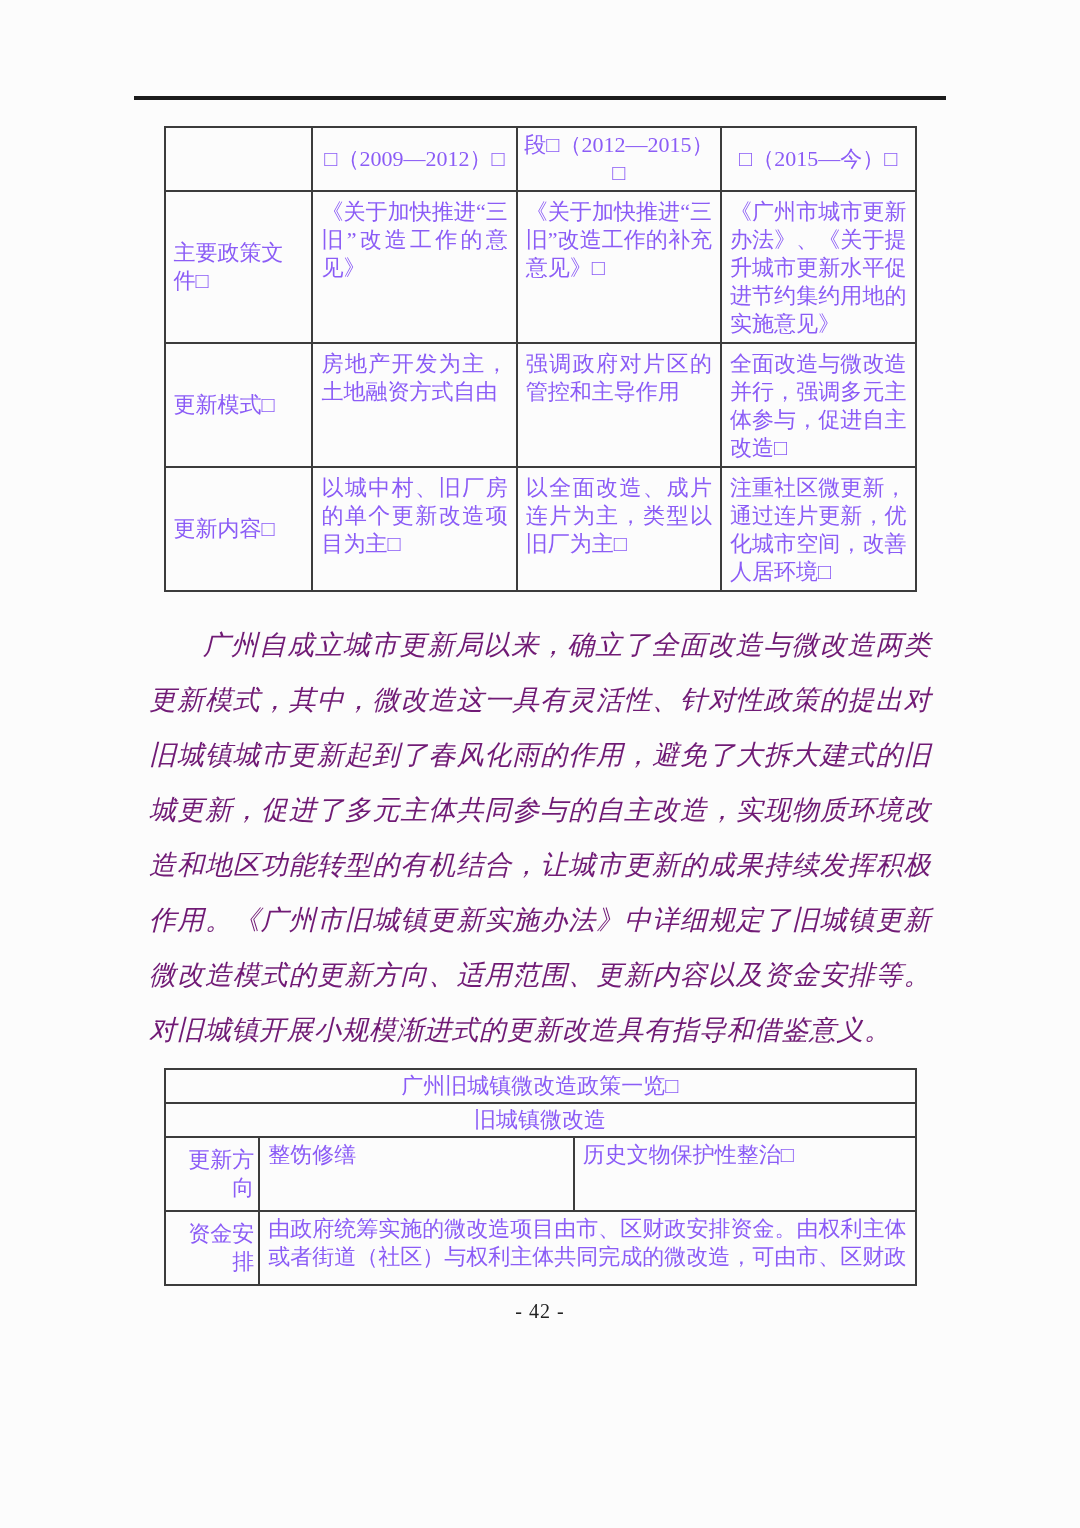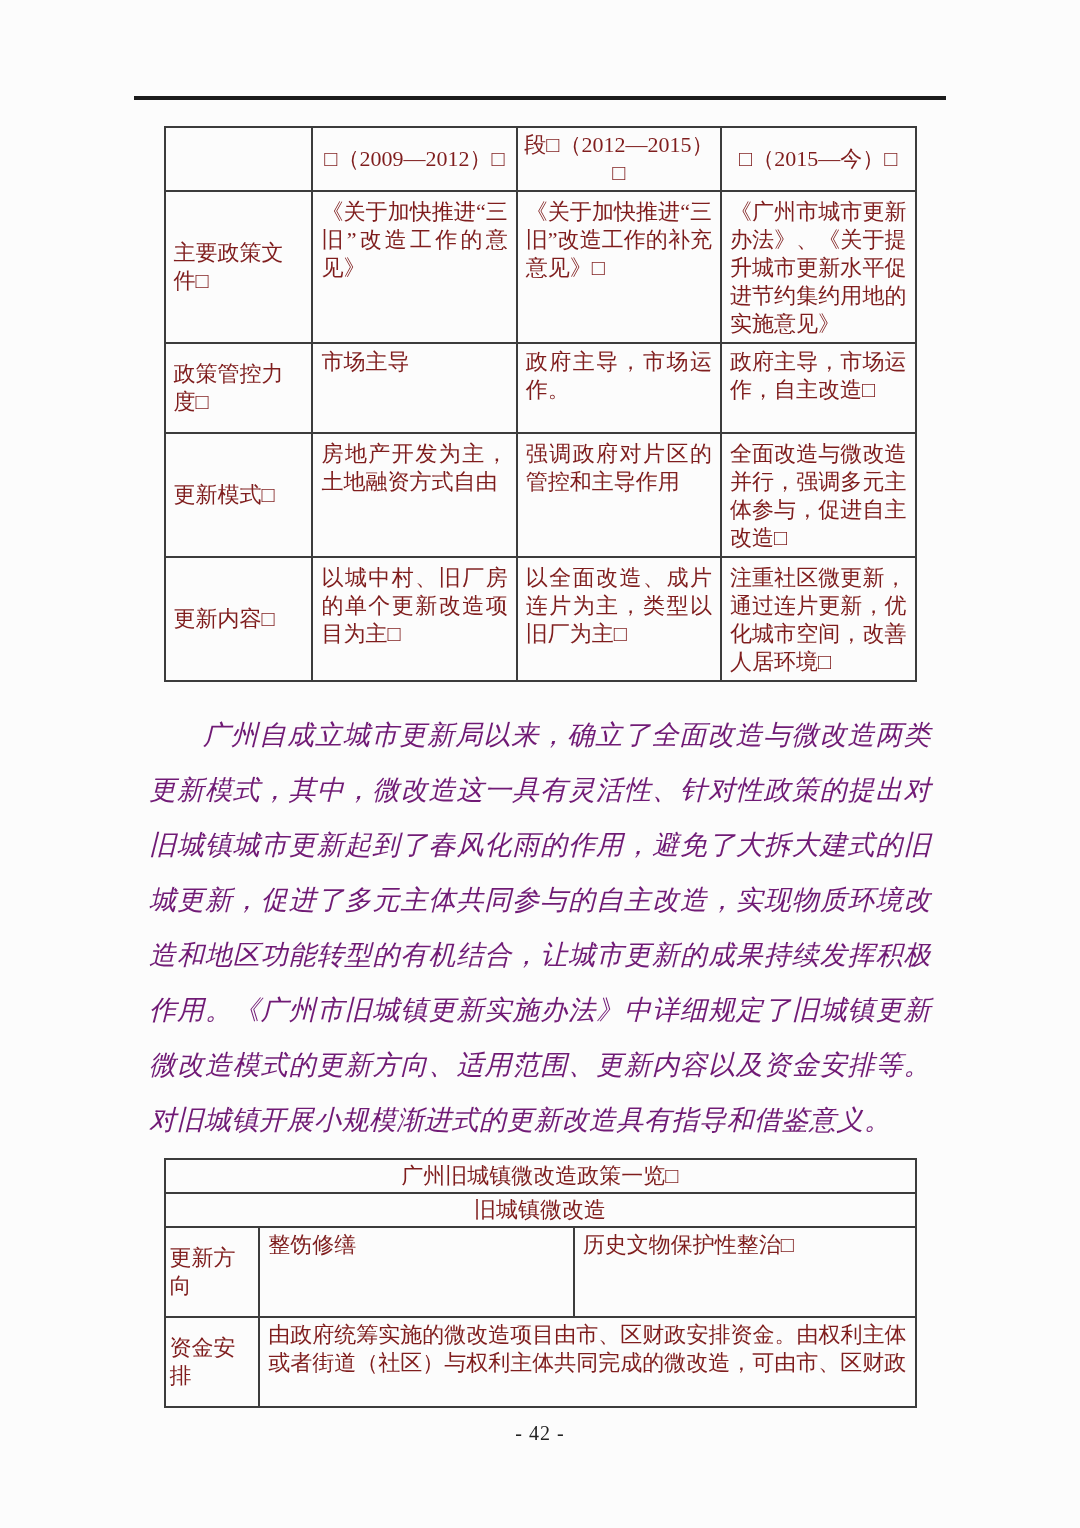--- a/index.html
+++ b/index.html
@@ -21,21 +21,21 @@
     width:812px;
     height:4px;
     background:#1c1c1c;
     margin:96px auto 0 auto;
   }
   table{
     border-collapse:collapse;
     table-layout:fixed;
     margin:0 auto;
     width:753px;
-    color:#7f1d1d;
+    color:#8b5cf6;
   }
   td{
     border:2px solid #3c3c3c;
     padding:16px 8px;
     word-break:break-all;
   }
   
   .t1{margin-top:26px;font-size:22px;line-height:28px;}
   .t1 .c0{width:19.7%;}
   .t1 .c1{width:27.2%;}
@@ -56,21 +56,21 @@
     color:#701a75;
     letter-spacing:0.5px;
     font-style:italic;
   }
   
   .t2{margin-top:4px;font-size:22px;line-height:28px;}
   .t2 .c0{width:12.6%;}
   .t2 .c1{width:41.9%;}
   .t2 .c2{width:45.5%;}
   .t2 td.titlecell{text-align:center;vertical-align:middle;padding:2px 18px;}
-  .t2 td.lbl{text-align:left;vertical-align:middle;padding:16px 4px;}
+  .t2 td.lbl{text-align:right;vertical-align:middle;padding:8px 4px;}
   .t2 td.content{text-align:justify;vertical-align:top;padding-top:3px;padding-bottom:3px;}
   
   .pagenum{
     margin-top:14px;
     text-align:center;
     font-size:20px;
     color:#222;
     letter-spacing:1px;
   }
 </style>
@@ -93,26 +93,20 @@
       <td class="head"></td>
       <td class="head">□（2009—2012）□</td>
       <td class="head">段□（2012—2015）□</td>
       <td class="head">□（2015—今）□</td>
     </tr>
     <tr class="r-tall">
       <td class="lbl">主要政策文件□</td>
       <td class="content">《关于加快推进“三旧”改造工作的意见》</td>
       <td class="content">《关于加快推进“三旧”改造工作的补充意见》□</td>
       <td class="content">《广州市城市更新办法》、《关于提升城市更新水平促进节约集约用地的实施意见》</td>
-    </tr>
-    <tr>
-      <td class="lbl">政策管控力度□</td>
-      <td class="content">市场主导</td>
-      <td class="content">政府主导，市场运作。</td>
-      <td class="content">政府主导，市场运作，自主改造□</td>
     </tr>
     <tr class="r-tall">
       <td class="lbl">更新模式□</td>
       <td class="content">房地产开发为主，土地融资方式自由</td>
       <td class="content">强调政府对片区的管控和主导作用</td>
       <td class="content">全面改造与微改造并行，强调多元主体参与，促进自主改造□</td>
     </tr>
     <tr class="r-tall">
       <td class="lbl">更新内容□</td>
       <td class="content">以城中村、旧厂房的单个更新改造项目为主□</td>

